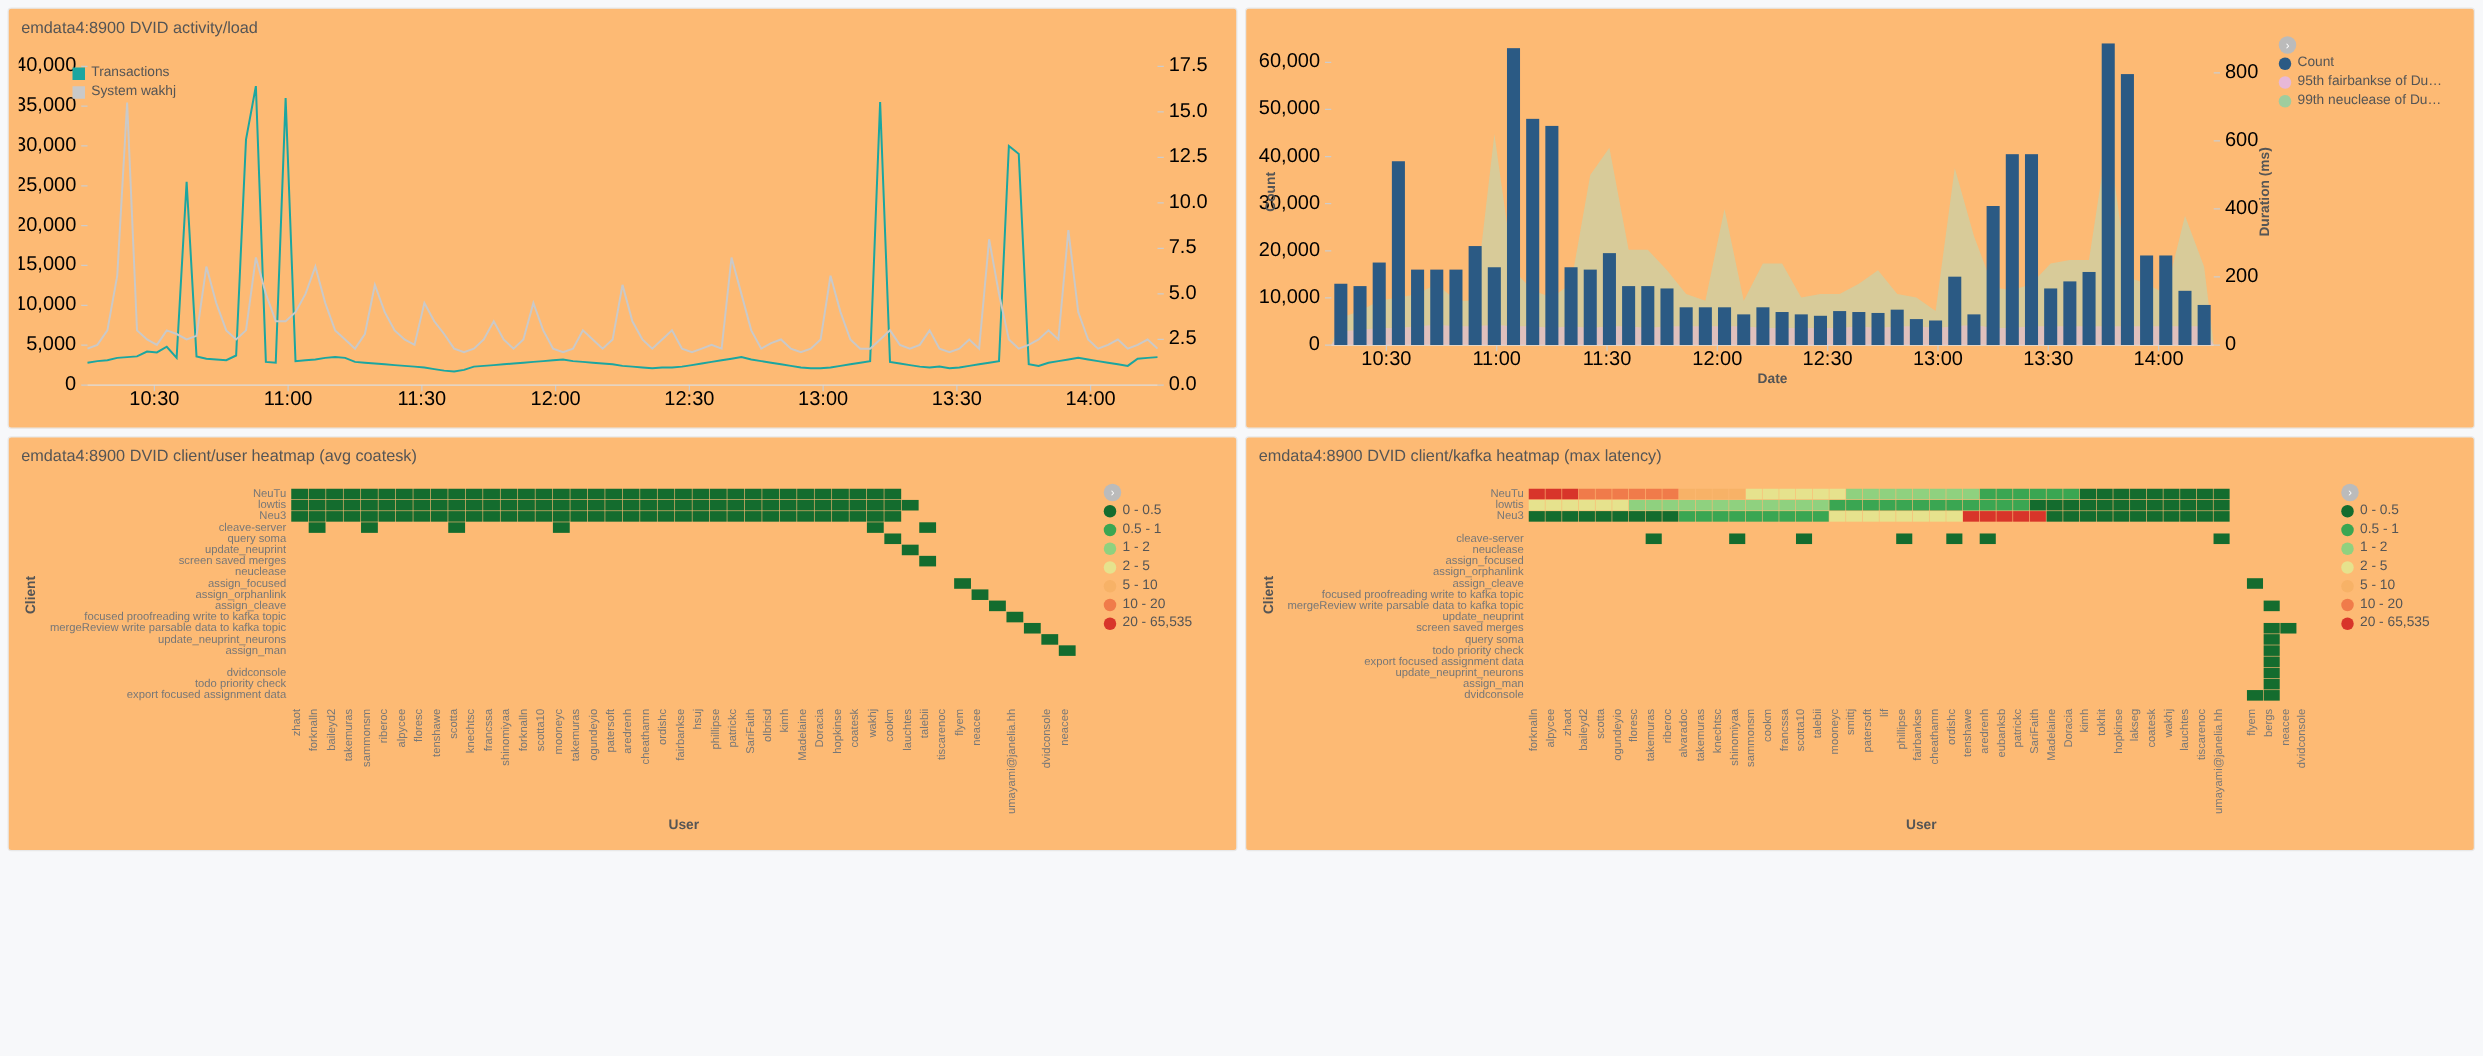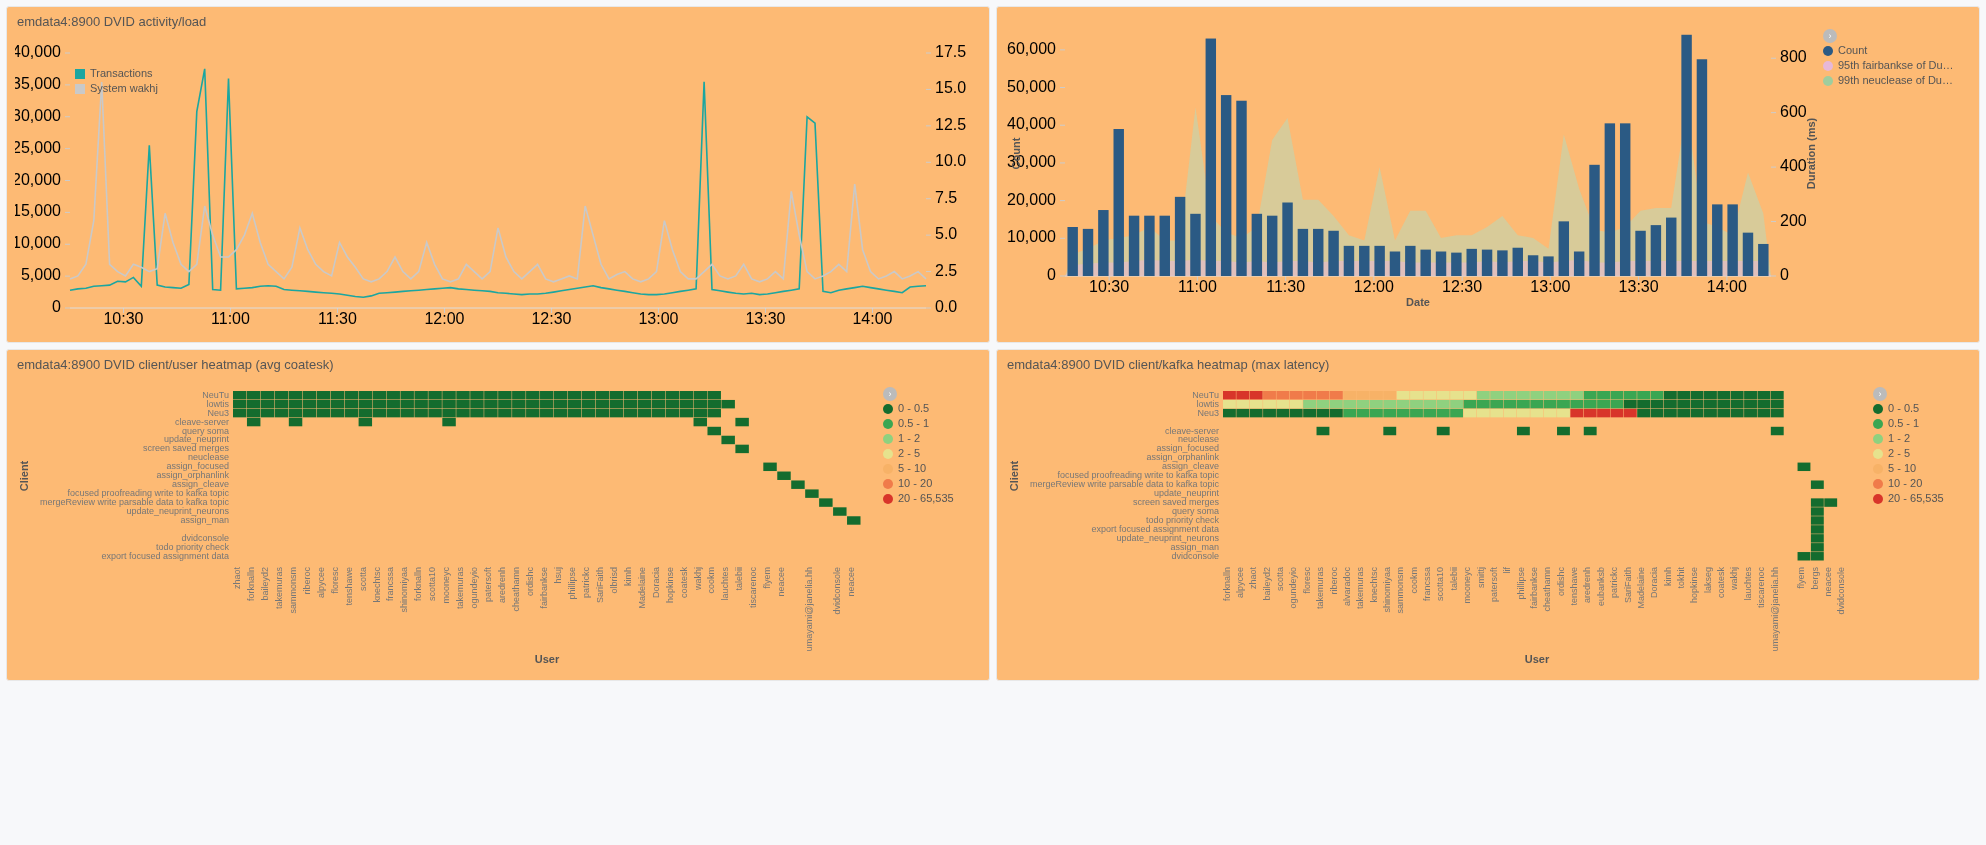--- a/index.html
+++ b/index.html
@@ -77,21 +77,21 @@
             <text x="588.5" y="271" class="axis" text-anchor="middle">13:00</text>
             <line x1="695.5" y1="255" x2="695.5" y2="260" stroke="#ccc"></line>
             <text x="695.5" y="271" class="axis" text-anchor="middle">13:30</text>
             <line x1="802.5" y1="255" x2="802.5" y2="260" stroke="#ccc"></line>
             <text x="802.5" y="271" class="axis" text-anchor="middle">14:00</text>
             <line x1="0" y1="255" x2="856" y2="255" stroke="#ddd"></line>
             <path d="M0.0 237.2 L7.9 235.9 L15.9 235.2 L23.8 233.3 L31.7 232.7 L39.6 232.1 L47.6 228.2 L55.5 228.9 L63.4 224.4 L71.3 233.3 L79.3 92.4 L87.2 232.1 L95.1 234.0 L103.0 234.6 L111.0 235.2 L118.9 231.4 L126.8 58.7 L134.7 15.9 L142.7 236.5 L150.6 237.2 L158.5 25.5 L166.4 235.9 L174.4 235.2 L182.3 234.6 L190.2 233.3 L198.1 232.7 L206.1 233.3 L214.0 236.5 L221.9 237.2 L229.9 237.8 L237.8 238.4 L245.7 239.1 L253.6 239.7 L261.6 240.3 L269.5 241.0 L277.4 242.3 L285.3 243.5 L293.3 244.2 L301.2 242.9 L309.1 240.3 L317.0 239.7 L325.0 239.1 L332.9 238.4 L340.8 237.8 L348.7 237.2 L356.7 236.5 L364.6 235.9 L372.5 235.2 L380.4 234.6 L388.4 235.9 L396.3 236.5 L404.2 237.2 L412.1 237.8 L420.1 238.4 L428.0 239.7 L435.9 240.3 L443.9 241.0 L451.8 241.6 L459.7 241.0 L467.6 241.0 L475.6 240.3 L483.5 239.1 L491.4 237.8 L499.3 236.5 L507.3 235.2 L515.2 234.0 L523.1 232.7 L531.0 234.6 L539.0 235.9 L546.9 237.2 L554.8 238.4 L562.7 239.7 L570.7 241.0 L578.6 241.6 L586.5 241.6 L594.4 241.0 L602.4 239.7 L610.3 238.4 L618.2 237.2 L626.1 235.9 L634.1 28.7 L642.0 236.5 L649.9 237.8 L657.9 239.1 L665.8 240.3 L673.7 241.0 L681.6 240.3 L689.6 241.6 L697.5 241.0 L705.4 239.7 L713.3 238.4 L721.3 237.2 L729.2 235.9 L737.1 63.8 L745.0 70.1 L753.0 238.4 L760.9 239.7 L768.8 237.2 L776.7 235.9 L784.7 234.6 L792.6 233.3 L800.5 234.6 L808.4 235.9 L816.4 237.2 L824.3 238.4 L832.2 239.7 L840.1 234.0 L848.1 233.3 L856.0 232.7 " fill="none" stroke="#1ba6a0" stroke-width="1.6"></path>
             <path d="M0.0 225.9 L7.9 222.9 L15.9 211.3 L23.8 167.6 L31.7 29.1 L39.6 211.3 L47.6 218.6 L55.5 222.9 L63.4 211.3 L71.3 214.2 L79.3 218.6 L87.2 215.7 L95.1 160.3 L103.0 189.4 L111.0 211.3 L118.9 218.6 L126.8 211.3 L134.7 153.0 L142.7 182.1 L150.6 204.0 L158.5 204.0 L166.4 196.7 L174.4 182.1 L182.3 160.3 L190.2 189.4 L198.1 211.3 L206.1 218.6 L214.0 225.9 L221.9 214.2 L229.9 174.9 L237.8 196.7 L245.7 211.3 L253.6 218.6 L261.6 222.9 L269.5 189.4 L277.4 204.0 L285.3 214.2 L293.3 225.9 L301.2 228.8 L309.1 225.9 L317.0 218.6 L325.0 204.0 L332.9 218.6 L340.8 225.9 L348.7 218.6 L356.7 189.4 L364.6 211.3 L372.5 225.9 L380.4 228.8 L388.4 225.9 L396.3 211.3 L404.2 218.6 L412.1 225.9 L420.1 218.6 L428.0 174.9 L435.9 204.0 L443.9 218.6 L451.8 225.9 L459.7 218.6 L467.6 211.3 L475.6 225.9 L483.5 228.8 L491.4 225.9 L499.3 222.9 L507.3 225.9 L515.2 153.0 L523.1 182.1 L531.0 211.3 L539.0 225.9 L546.9 221.5 L554.8 218.6 L562.7 225.9 L570.7 228.8 L578.6 225.9 L586.5 218.6 L594.4 167.6 L602.4 196.7 L610.3 218.6 L618.2 225.9 L626.1 225.9 L634.1 218.6 L642.0 211.3 L649.9 222.9 L657.9 225.9 L665.8 222.9 L673.7 211.3 L681.6 225.9 L689.6 228.8 L697.5 225.9 L705.4 218.6 L713.3 225.9 L721.3 138.4 L729.2 182.1 L737.1 218.6 L745.0 225.9 L753.0 222.9 L760.9 218.6 L768.8 211.3 L776.7 218.6 L784.7 131.1 L792.6 196.7 L800.5 218.6 L808.4 225.9 L816.4 222.9 L824.3 218.6 L832.2 225.9 L840.1 222.9 L848.1 218.6 L856.0 225.9 " fill="none" stroke="#c9c9c9" stroke-width="1.6"></path>
           </g>
         </svg>
-      <div class="legend-box" style="top:22px;left:68px;margin-top:15px;">
+      <div class="legend-box" style="top:22px;left:51px;">
         <div class="row">
             <span class="sw-sq" style="background:#1ba6a0"></span>
             <span>Transactions</span>
           </div>
         <div class="row">
             <span class="sw-sq" style="background:#c9c9c9"></span>
             <span>System wakhj</span>
           </div>
       </div>
     </div>

